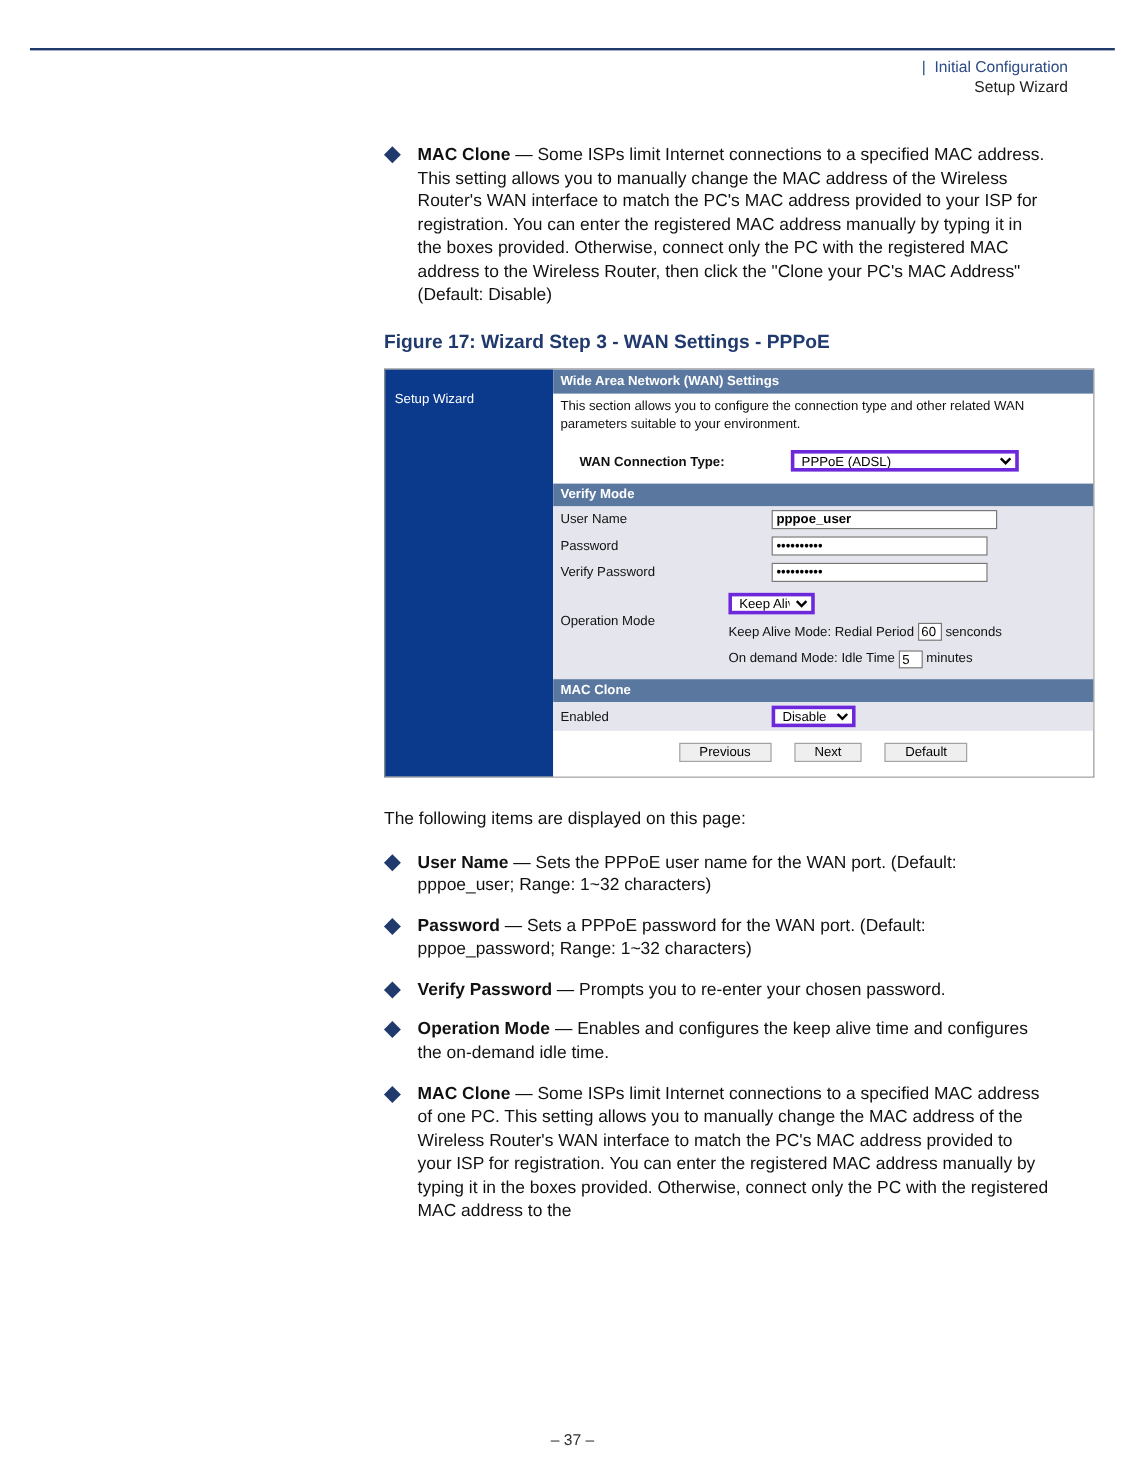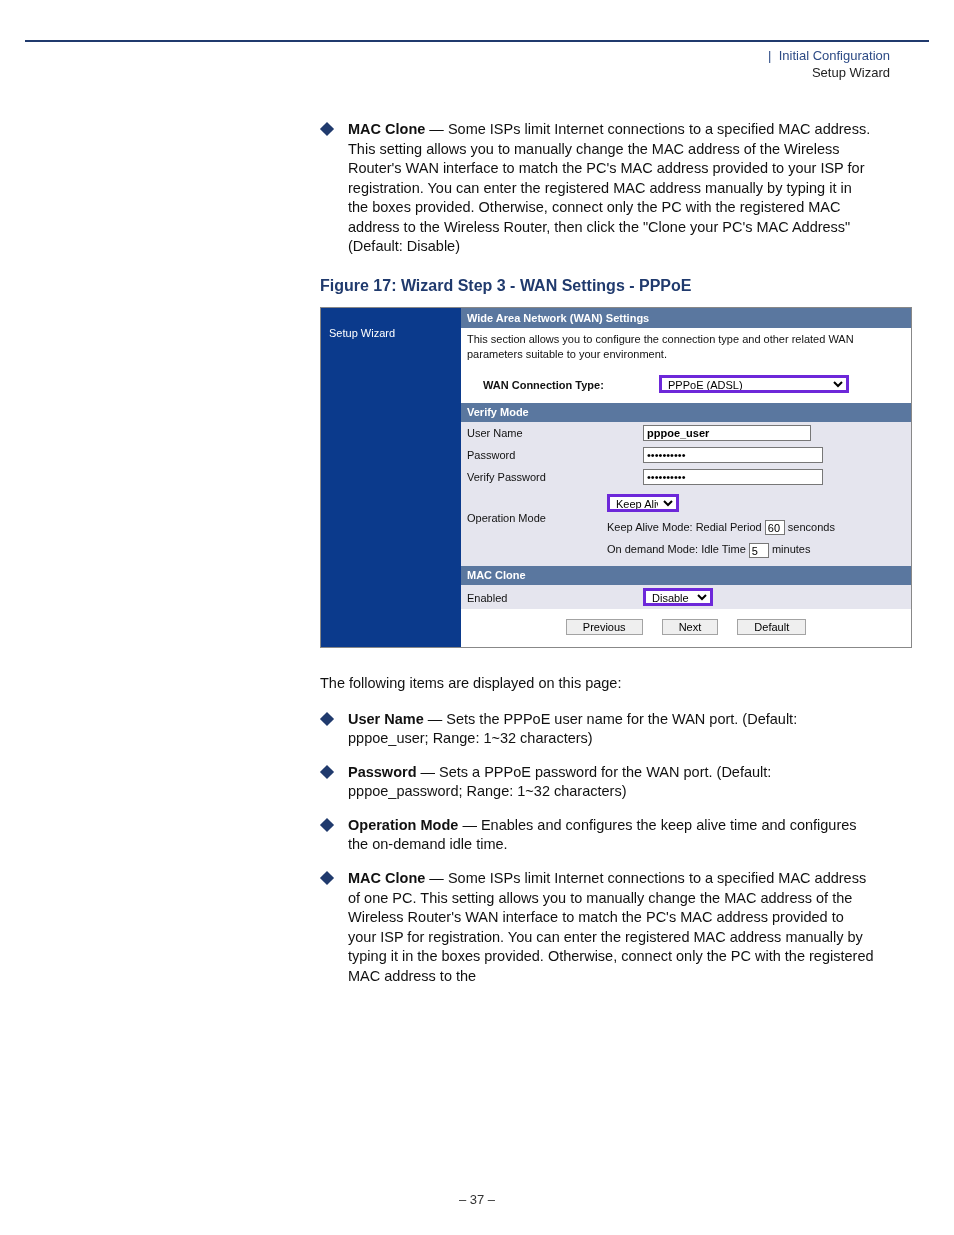--- a/index.html
+++ b/index.html
@@ -222,21 +222,21 @@
               <option>PPPoE (ADSL)</option>
             </select>
           </span>
         </div>
 
         <div class="bar-sub">Verify Mode</div>
 
         <div class="sect">
           <div class="fig-row">
             <span class="lbl">User Name</span>
-            <span class="val"><input class="fld" style="width: 168px; font-weight: bold;" value="pppoe_user"></span>
+            <span class="val"><input class="fld" style="width: 188px; font-weight: bold;" value="pppoe_user"></span>
           </div>
           <div class="fig-row">
             <span class="lbl">Password</span>
             <span class="val"><input class="fld" style="width: 180px;" value="••••••••••"></span>
           </div>
           <div class="fig-row">
             <span class="lbl">Verify Password</span>
             <span class="val"><input class="fld" style="width: 180px;" value="••••••••••"></span>
           </div>
 
@@ -284,20 +284,24 @@
       <li>
         <span class="diamond"></span>
         <b>User Name</b><span> — </span><span>Sets the PPPoE user name for the WAN port. (Default: pppoe_user; Range: 1~32 characters)</span>
       </li>
       <li>
         <span class="diamond"></span>
         <b>Password</b><span> — </span><span>Sets a PPPoE password for the WAN port. (Default: pppoe_password; Range: 1~32 characters)</span>
       </li>
       <li>
         <span class="diamond"></span>
+        <b>Verify Password</b><span> — </span><span>Prompts you to re-enter your chosen password.</span>
+      </li>
+      <li>
+        <span class="diamond"></span>
         <b>Operation Mode</b><span> — </span><span>Enables and configures the keep alive time and configures the on-demand idle time.</span>
       </li>
       <li>
         <span class="diamond"></span>
         <b>MAC Clone</b><span> — </span><span>Some ISPs limit Internet connections to a specified MAC address of one PC. This setting allows you to manually change the MAC address of the Wireless Router's WAN interface to match the PC's MAC address provided to your ISP for registration. You can enter the registered MAC address manually by typing it in the boxes provided. Otherwise, connect only the PC with the registered MAC address to the</span>
       </li>
     </ul>
   </div>
 
   <div class="page-num">–  37  –</div>

